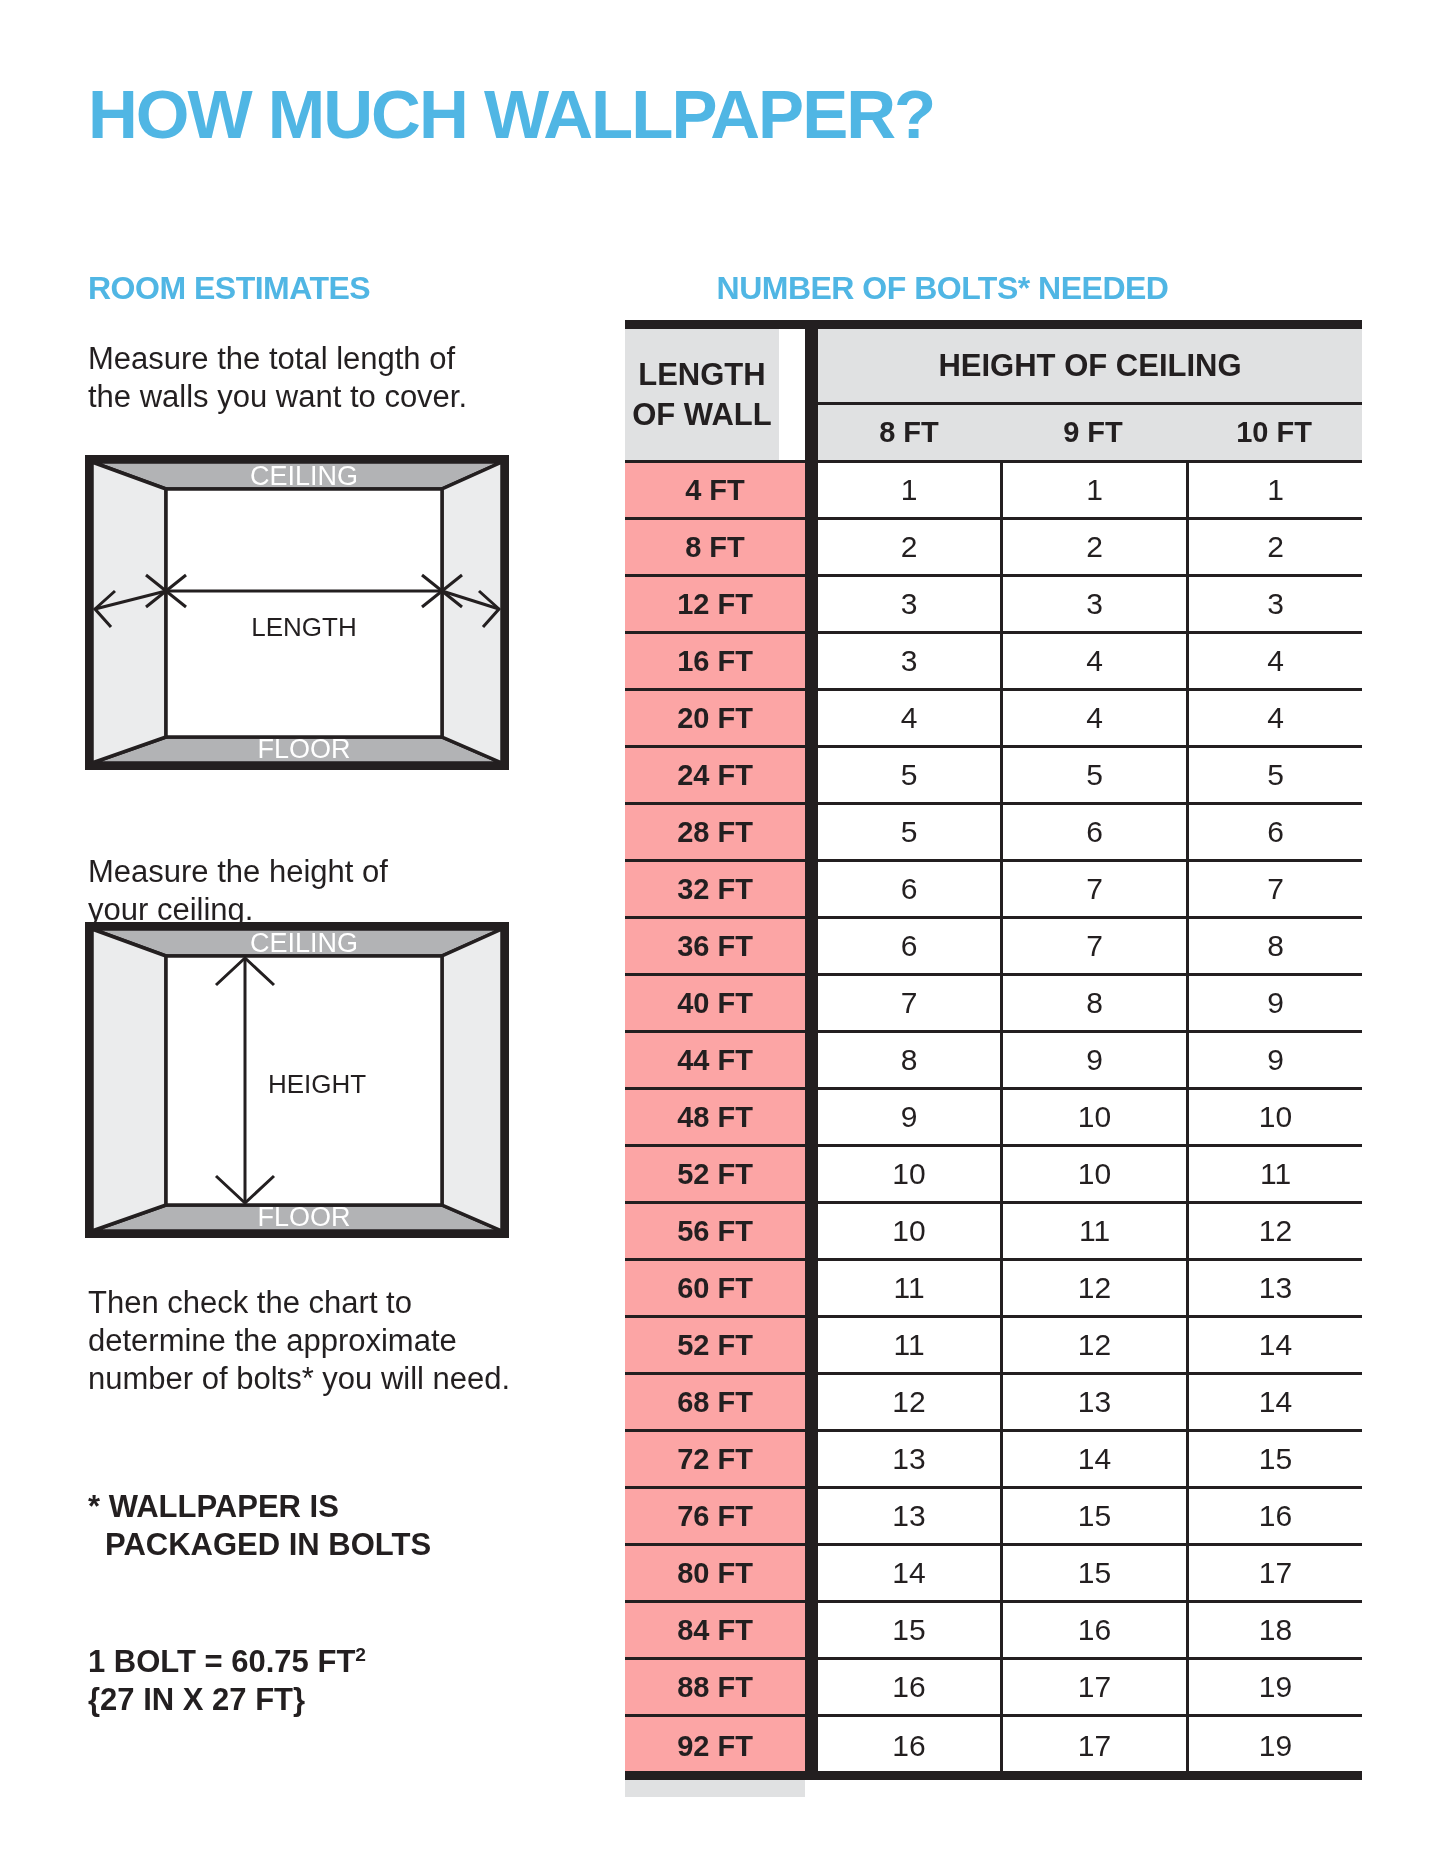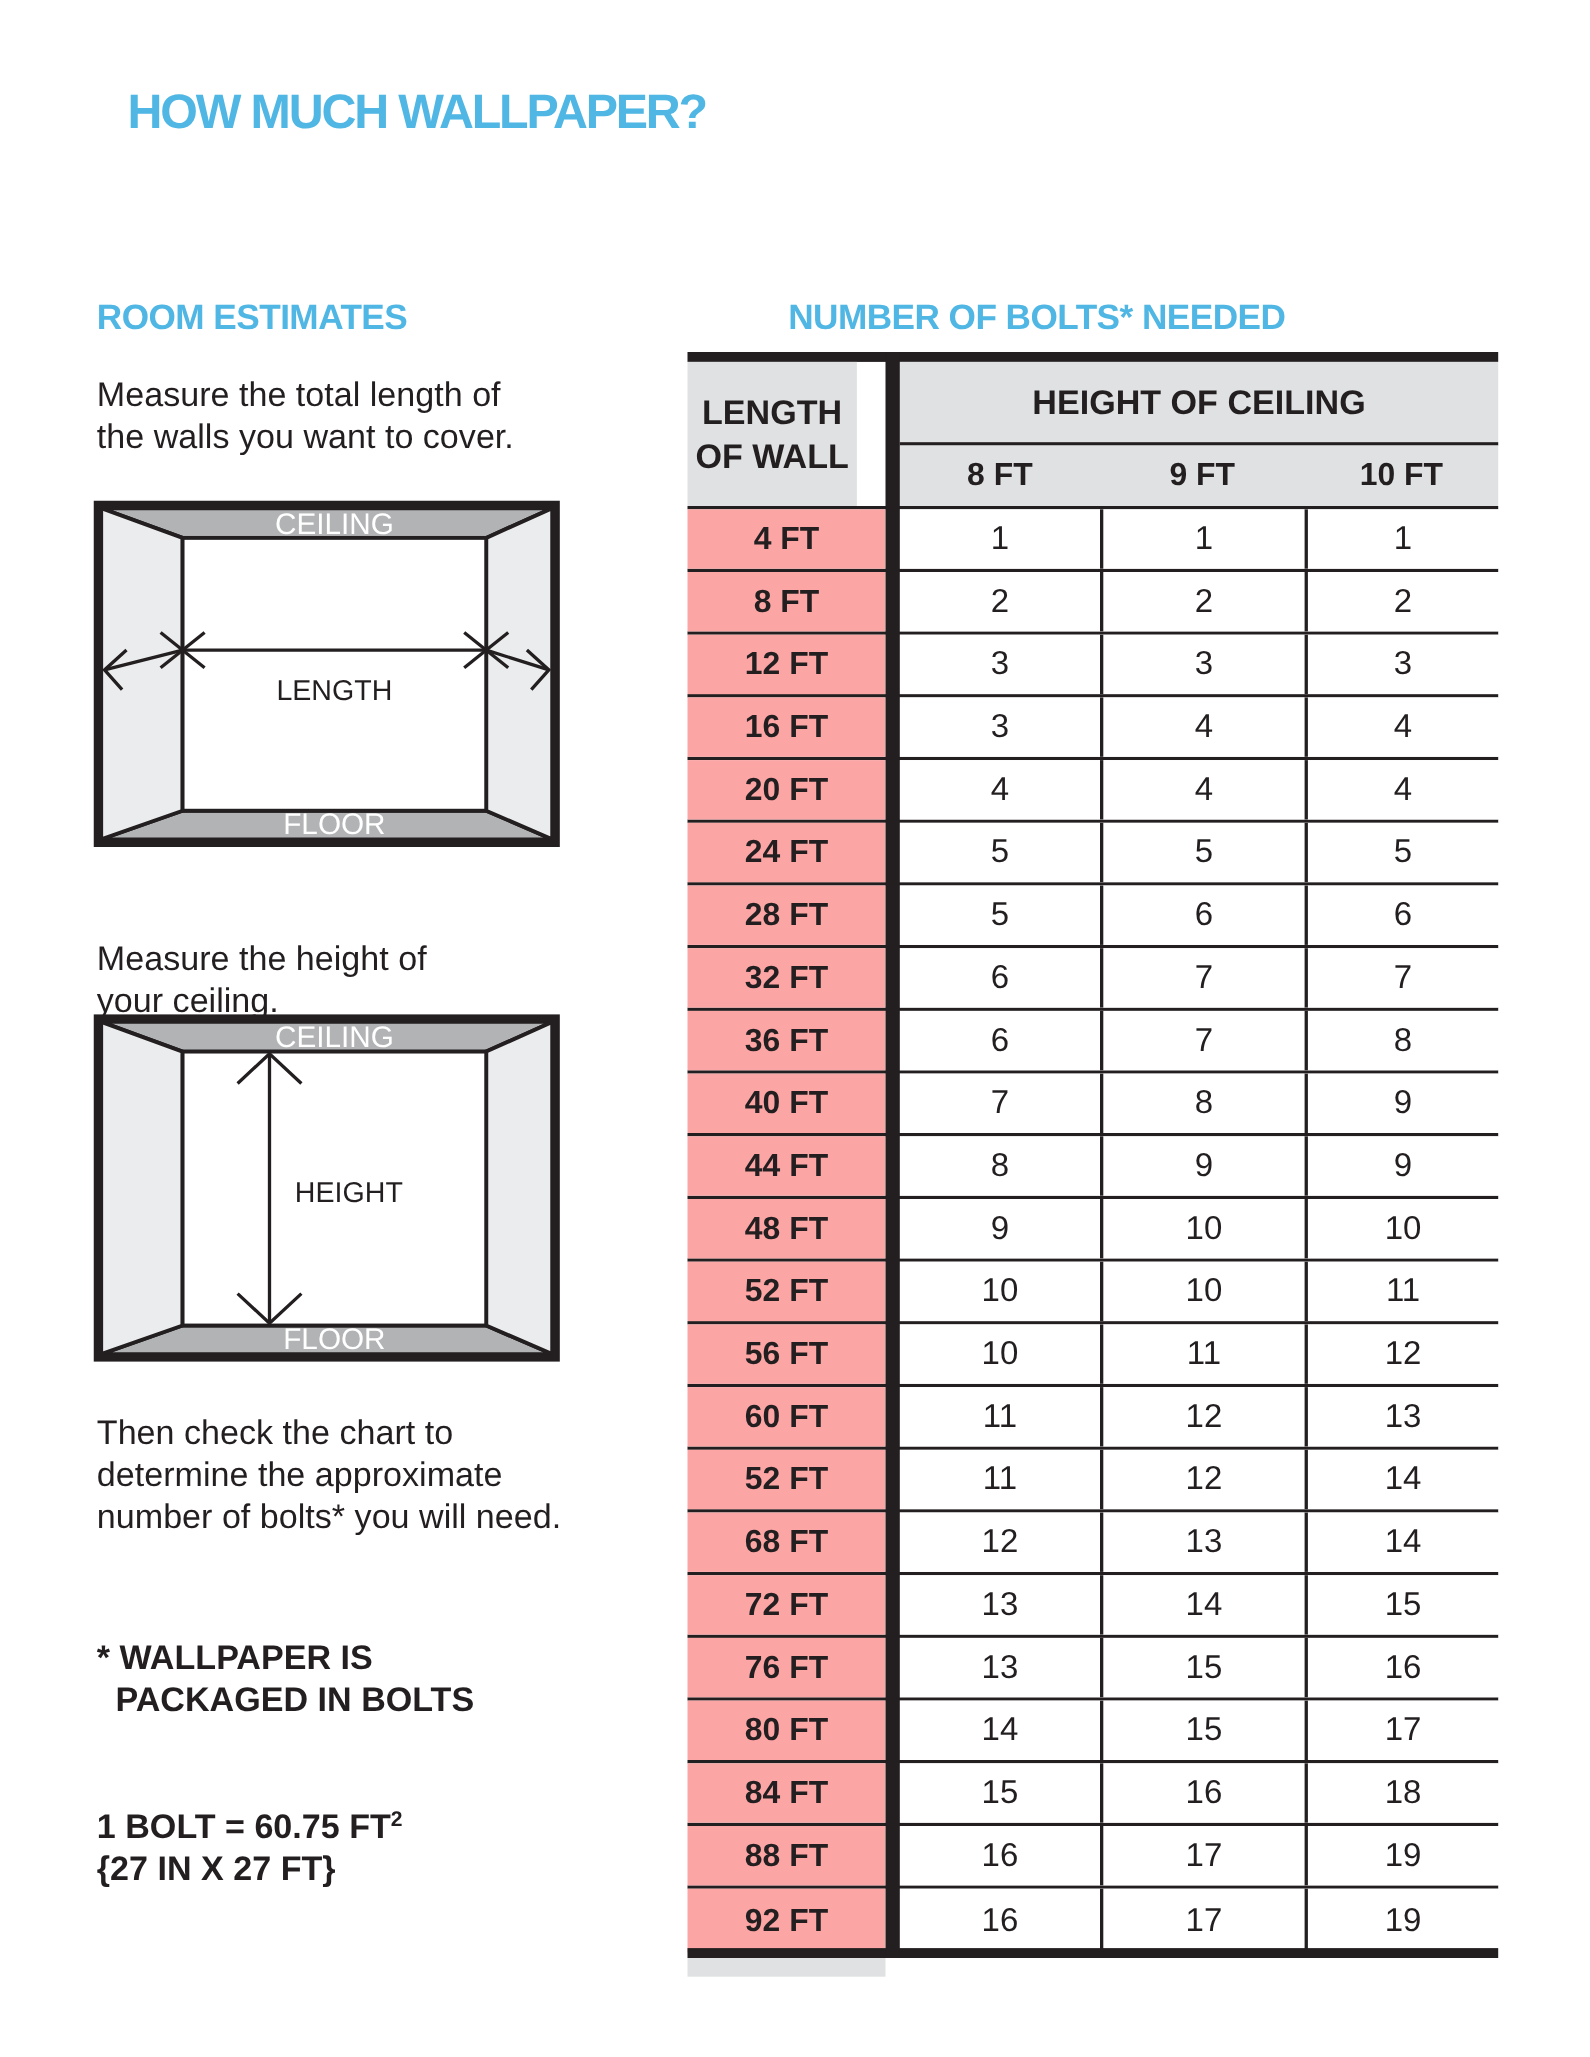--- a/index.html
+++ b/index.html
@@ -3,21 +3,21 @@
 <meta charset="utf-8">
 <style>
   html,body{margin:0;padding:0;background:#ffffff;}
   #page{
     position:relative;width:1445px;height:1870px;background:#ffffff;
     font-family:"Liberation Sans", sans-serif;color:#231f20;overflow:hidden;
   }
   .abs{position:absolute;}
   .blue{color:#50b6e4;}
   #main-title{
-    top:80px;left:88px;font-size:44px;font-weight:bold;letter-spacing:-2px;line-height:1;margin-left:28px;
+    top:80px;left:88px;font-size:69px;font-weight:bold;letter-spacing:-2px;line-height:1;
   }
   .section-heading{
     font-size:32px;font-weight:bold;letter-spacing:-0.5px;line-height:1;
   }
   #room-estimates-heading{top:272px;left:88px;text-align:right;}
   #bolts-heading{top:272px;left:620px;width:645px;text-align:center;}
   .para{
     font-size:31px;line-height:38px;white-space:pre-line;color:#231f20;
   }
   #step1{top:340px;left:88px;}

